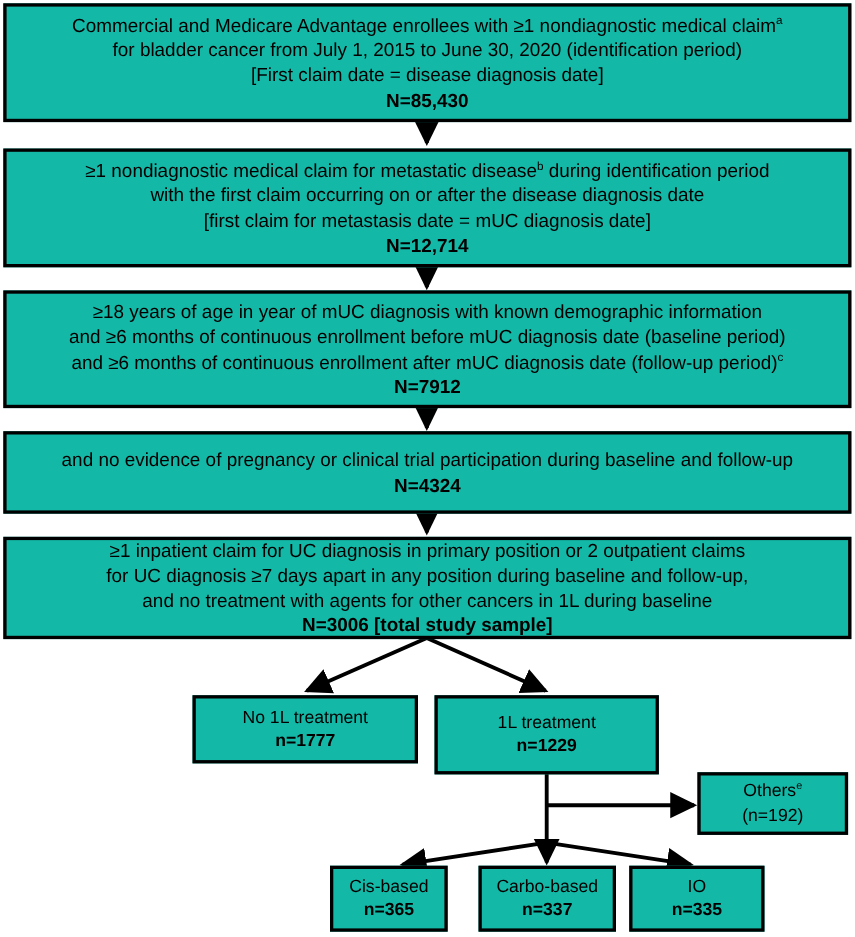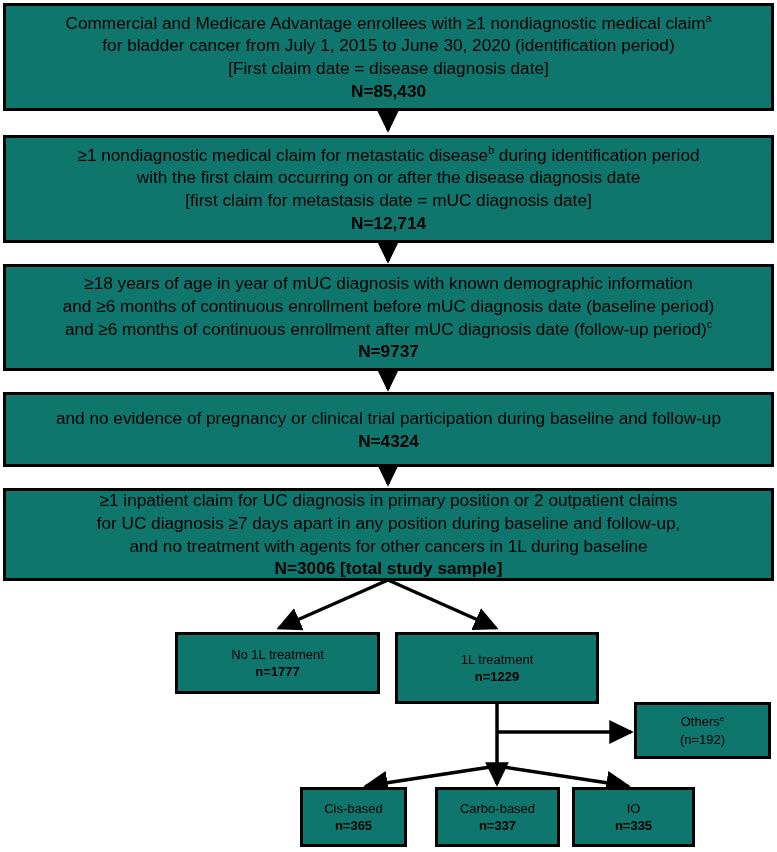--- a/index.html
+++ b/index.html
@@ -14,41 +14,41 @@
   #canvas {
     position: relative;
     width: 777px;
     height: 852px;
     background: #ffffff;
     overflow: hidden;
   }
   .box {
     position: absolute;
     border: 3px solid #000000;
-    background: #0f766e;
+    background: #14b8a6;
     box-sizing: border-box;
     display: flex;
     flex-direction: column;
     align-items: center;
     justify-content: center;
     text-align: center;
     line-height: 1.32;
   }
   .box .line {
     display: block;
     white-space: nowrap;
   }
   .wide-box {
     left: 3px;
     width: 771px;
     font-size: 17.2px;
     padding: 0 6px;
   }
   .small-box {
-    font-size: 13px;
+    font-size: 16px;
     line-height: 1.34;
   }
   .bold {
     font-weight: bold;
   }
   sup {
     font-size: 0.62em;
     vertical-align: super;
     line-height: 0;
   }
@@ -104,21 +104,21 @@
     <span class="line"><span>≥1 nondiagnostic medical claim for metastatic disease</span><sup>b</sup> during identification period</span>
     <span class="line">with the first claim occurring on or after the disease diagnosis date</span>
     <span class="line">[first claim for metastasis date = mUC diagnosis date]</span>
     <span class="line bold">N=12,714</span>
   </div>
 
   <div class="box wide-box" style="top:264px; height:107px;">
     <span class="line">≥18 years of age in year of mUC diagnosis with known demographic information</span>
     <span class="line">and ≥6 months of continuous enrollment before mUC diagnosis date (baseline period)</span>
     <span class="line"><span>and ≥6 months of continuous enrollment after mUC diagnosis date (follow-up period)</span><sup>c</sup></span>
-    <span class="line bold">N=9737</span>
+    <span class="line bold">N=7912</span>
   </div>
 
   <div class="box wide-box" style="top:392px; height:75px;">
     <span class="line">and no evidence of pregnancy or clinical trial participation during baseline and follow-up</span>
     <span class="line bold">N=4324</span>
   </div>
 
   <div class="box wide-box" style="top:488px; height:93px;">
     <span class="line">≥1 inpatient claim for UC diagnosis in primary position or 2 outpatient claims</span>
     <span class="line">for UC diagnosis ≥7 days apart in any position during baseline and follow-up,</span>

